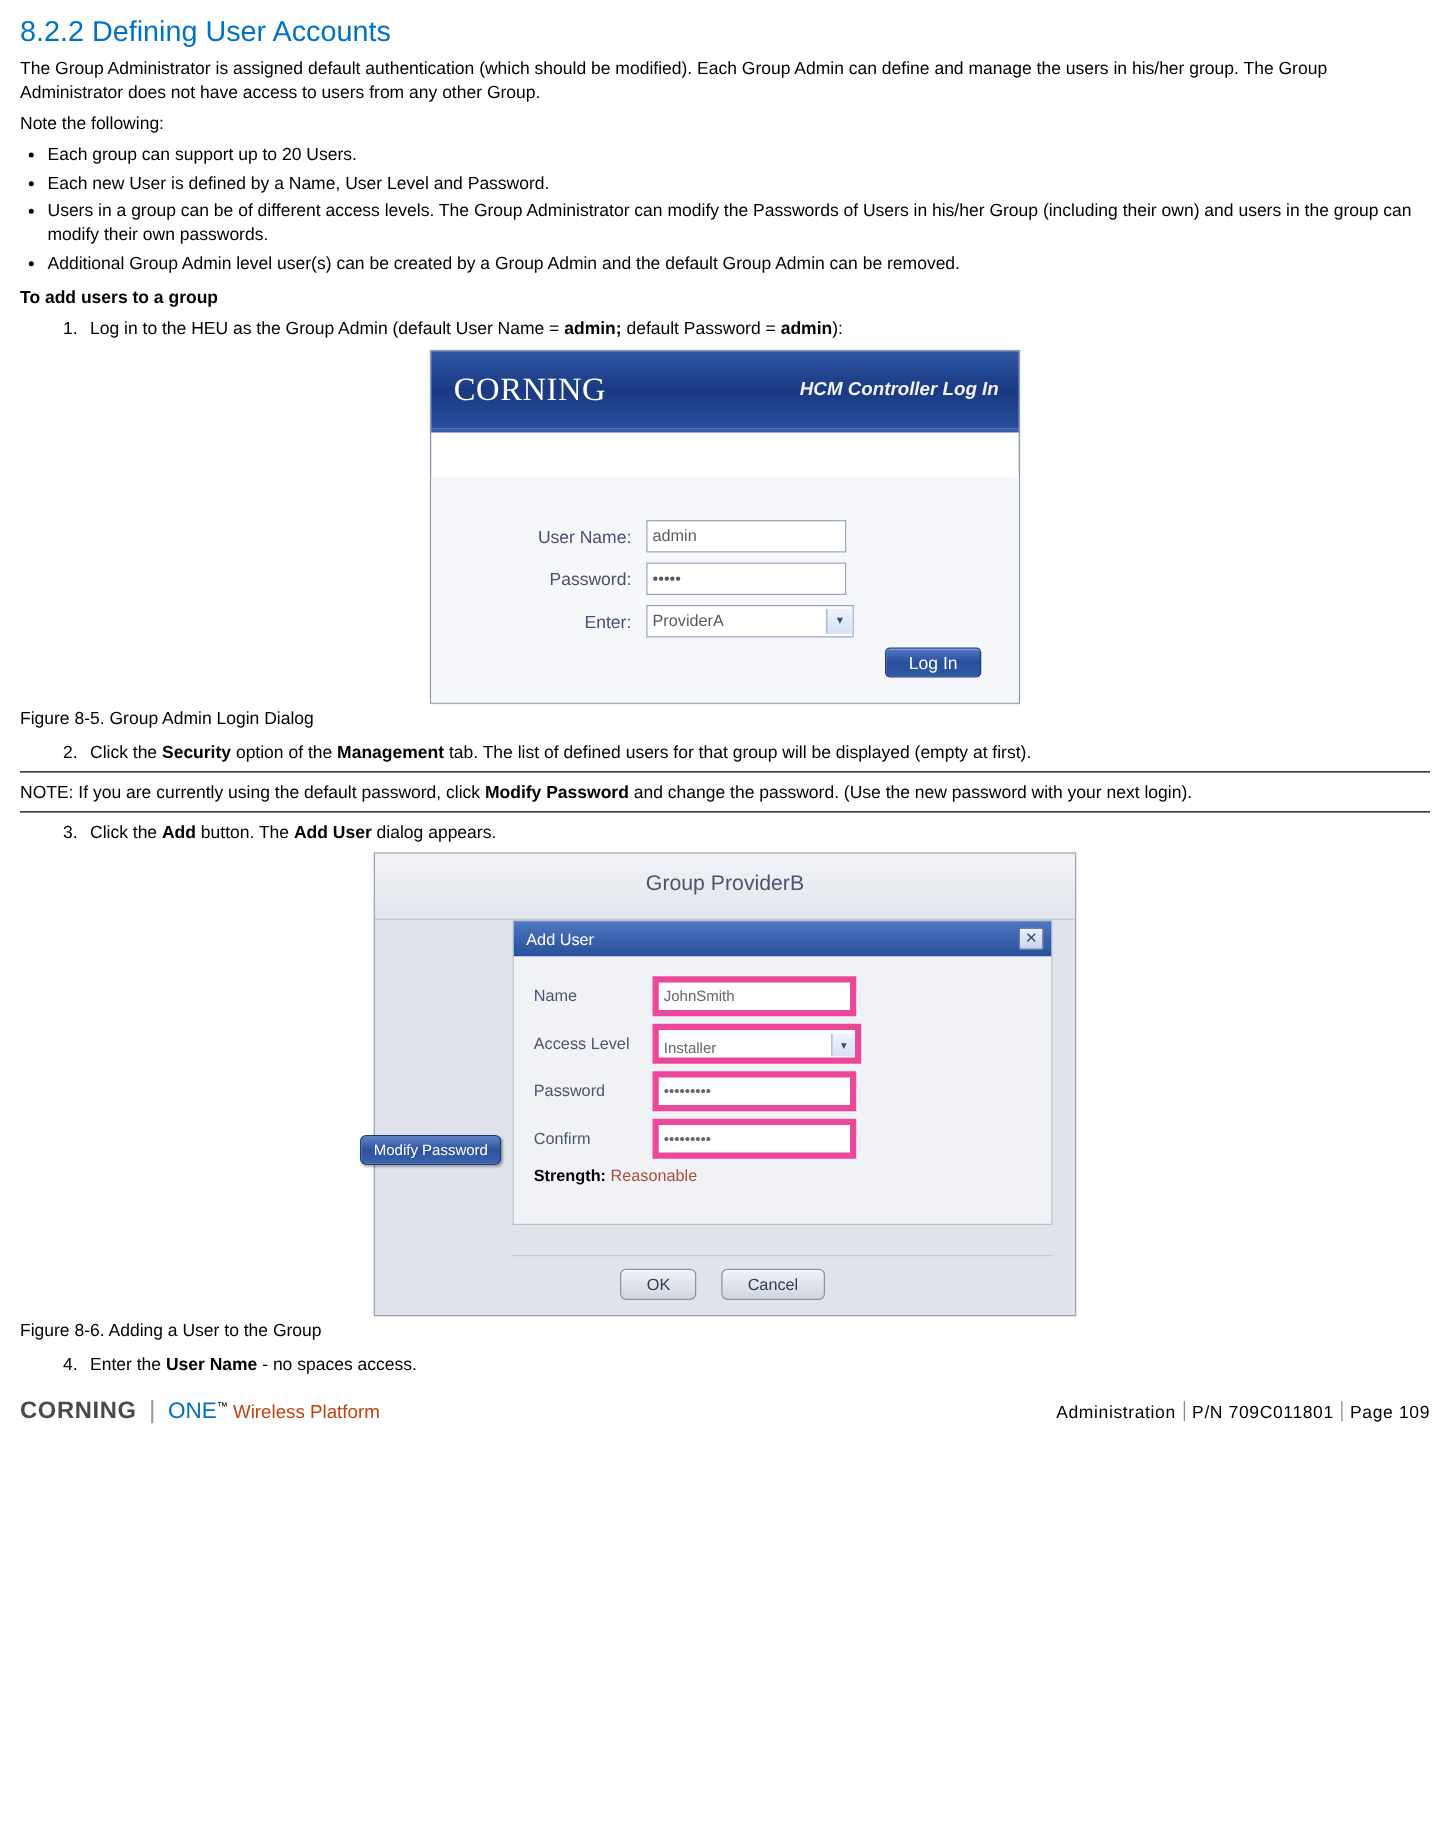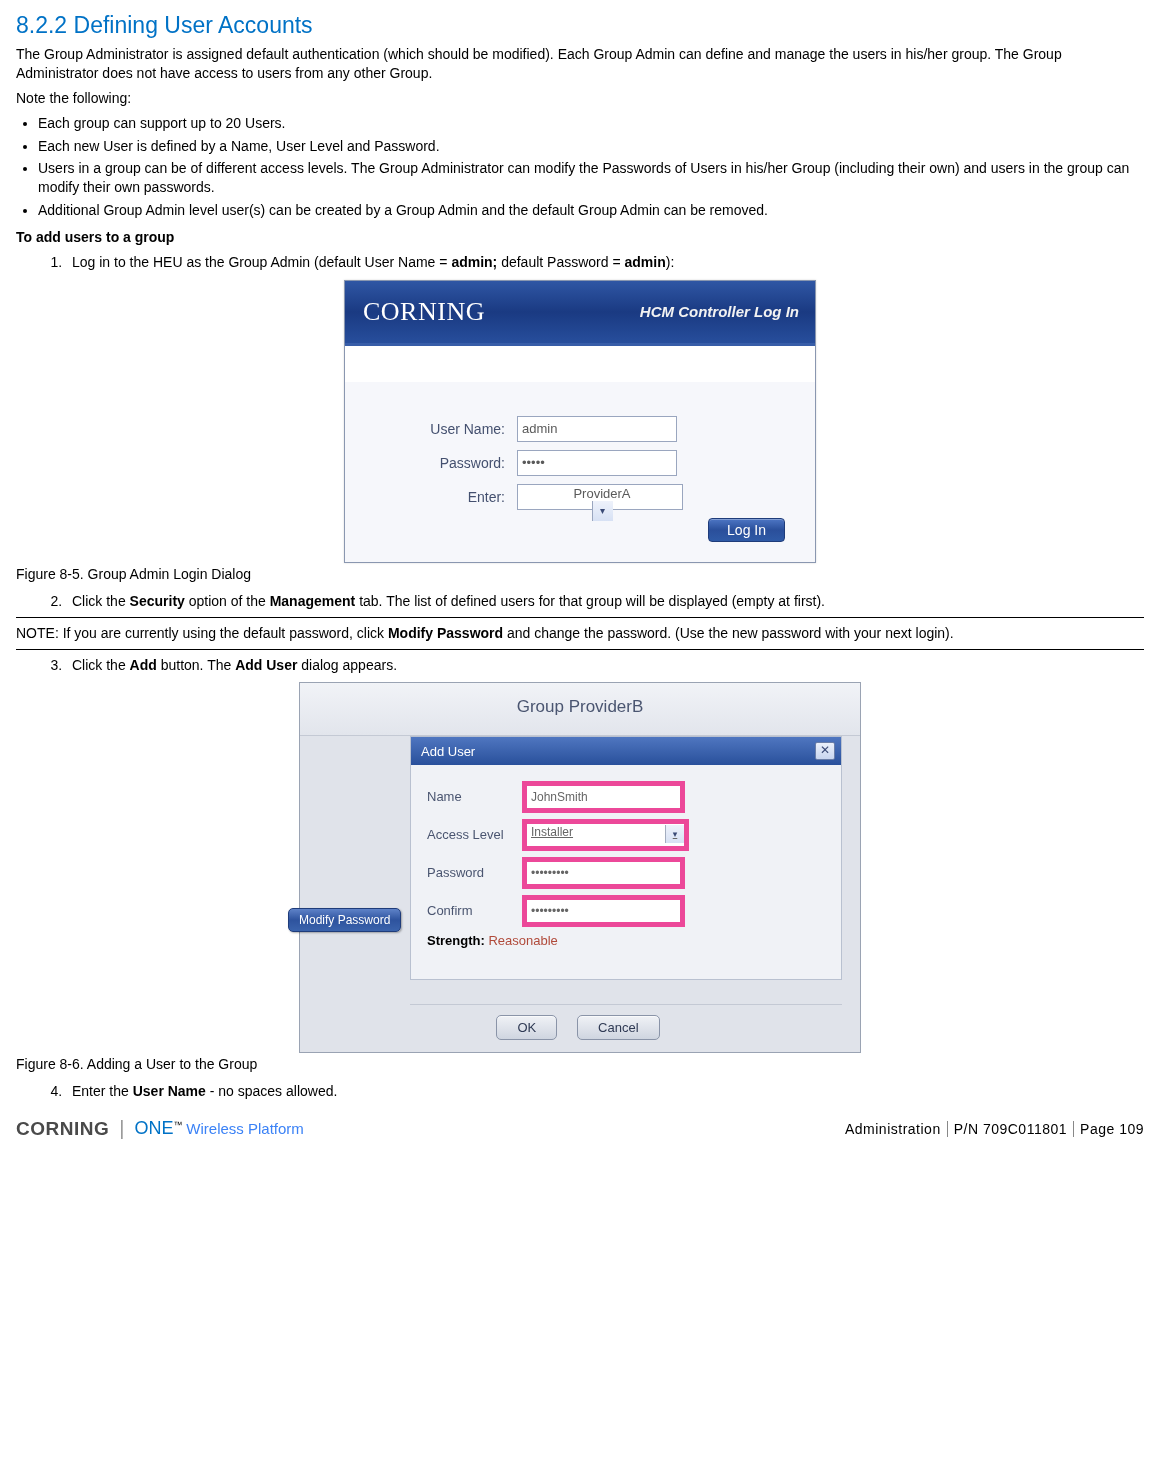--- a/index.html
+++ b/index.html
@@ -42,21 +42,21 @@
     font-family: Arial, sans-serif;
   }
   .brand-corning {
     color: #4a4a4a;
     font-size: 19px;
     font-weight: 600;
     letter-spacing: 0.5px;
   }
   .brand-sep { color: #999; font-size: 20px; font-weight: 300; }
   .brand-one { color: #0072c6; font-size: 18px; font-weight: 400; }
-  .brand-tag { color: #3b82f6; font-size: 15px; }
+  .brand-tag { color: #c2410c; font-size: 15px; }
   .tm { font-size: 9px; vertical-align: super; }
   .footer-right {
     font-family: Verdana, Arial, sans-serif;
     font-size: 14px;
     letter-spacing: 0.5px;
     display: flex;
     align-items: center;
   }
   .footer-right .sep {
     display: inline-block;
@@ -123,21 +123,20 @@
     color: #5a5a5a;
     font-family: Tahoma, Verdana, sans-serif;
   }
   .login-row input { width: 150px; }
   .login-row .select {
     width: 160px;
     display: inline-flex;
     align-items: center;
     justify-content: space-between;
     padding-right: 0;
-    flex-direction: column;
   }
   .login-row .select .arrow {
     display: inline-block;
     width: 20px;
     height: 20px;
     border-left: 1px solid #9aa6bf;
     background: linear-gradient(#eef2fb, #d7e1f4);
     text-align: center;
     font-size: 10px;
     line-height: 20px;
@@ -222,21 +221,21 @@
   .add-row input, .add-row .select {
     height:20px;
     border:5px solid #ec4899;
     background:#fff;
     font-size:12px;
     padding:1px 4px;
     color:#666;
     width: 145px;
     font-family: Tahoma, Verdana, sans-serif;
   }
-  .add-row .select { display:inline-flex; align-items:flex-start; justify-content:space-between; padding-right:0; width:153px;text-decoration:underline; }
+  .add-row .select { display:inline-flex; align-items:flex-end; justify-content:space-between; padding-right:0; width:153px; }
   .add-row .select .arrow {
     display:inline-block; width:18px; height:18px;
     border-left:1px solid #a3adbf;
     background: linear-gradient(#eef2fb, #d7e1f4);
     text-align:center; font-size:9px; line-height:18px; color:#3a4a76;
   }
   .strength-row { margin:6px 0 4px 0; font-size:13px; }
   .strength-row .lbl { color:#000; font-weight:bold; }
   .strength-row .val { color:#b04a3a; }
   .addbox .sep-line { border-top:1px solid #c4c9d4; margin: 24px 18px 10px 110px; }
@@ -364,21 +363,21 @@
     <div class="btns">
       <span class="btn-gray">OK</span>
       <span class="btn-gray">Cancel</span>
     </div>
   </div>
 </div>
 <p class="figure-caption">Figure 8-6. Adding a User to the Group</p>
 
 <ol class="steps" start="4">
   <li>
-    <span>Enter the </span><b>User Name</b><span> - no spaces allowed.</span>
+    <span>Enter the </span><b>User Name</b><span> - no spaces access.</span>
   </li>
 </ol>
 
 <div class="footer">
   <div class="footer-left">
     <span class="brand-corning">CORNING</span>
     <span class="brand-sep">|</span>
     <span>
       <span class="brand-one">ONE</span><span class="tm">™</span>
       <span class="brand-tag">Wireless Platform</span>

